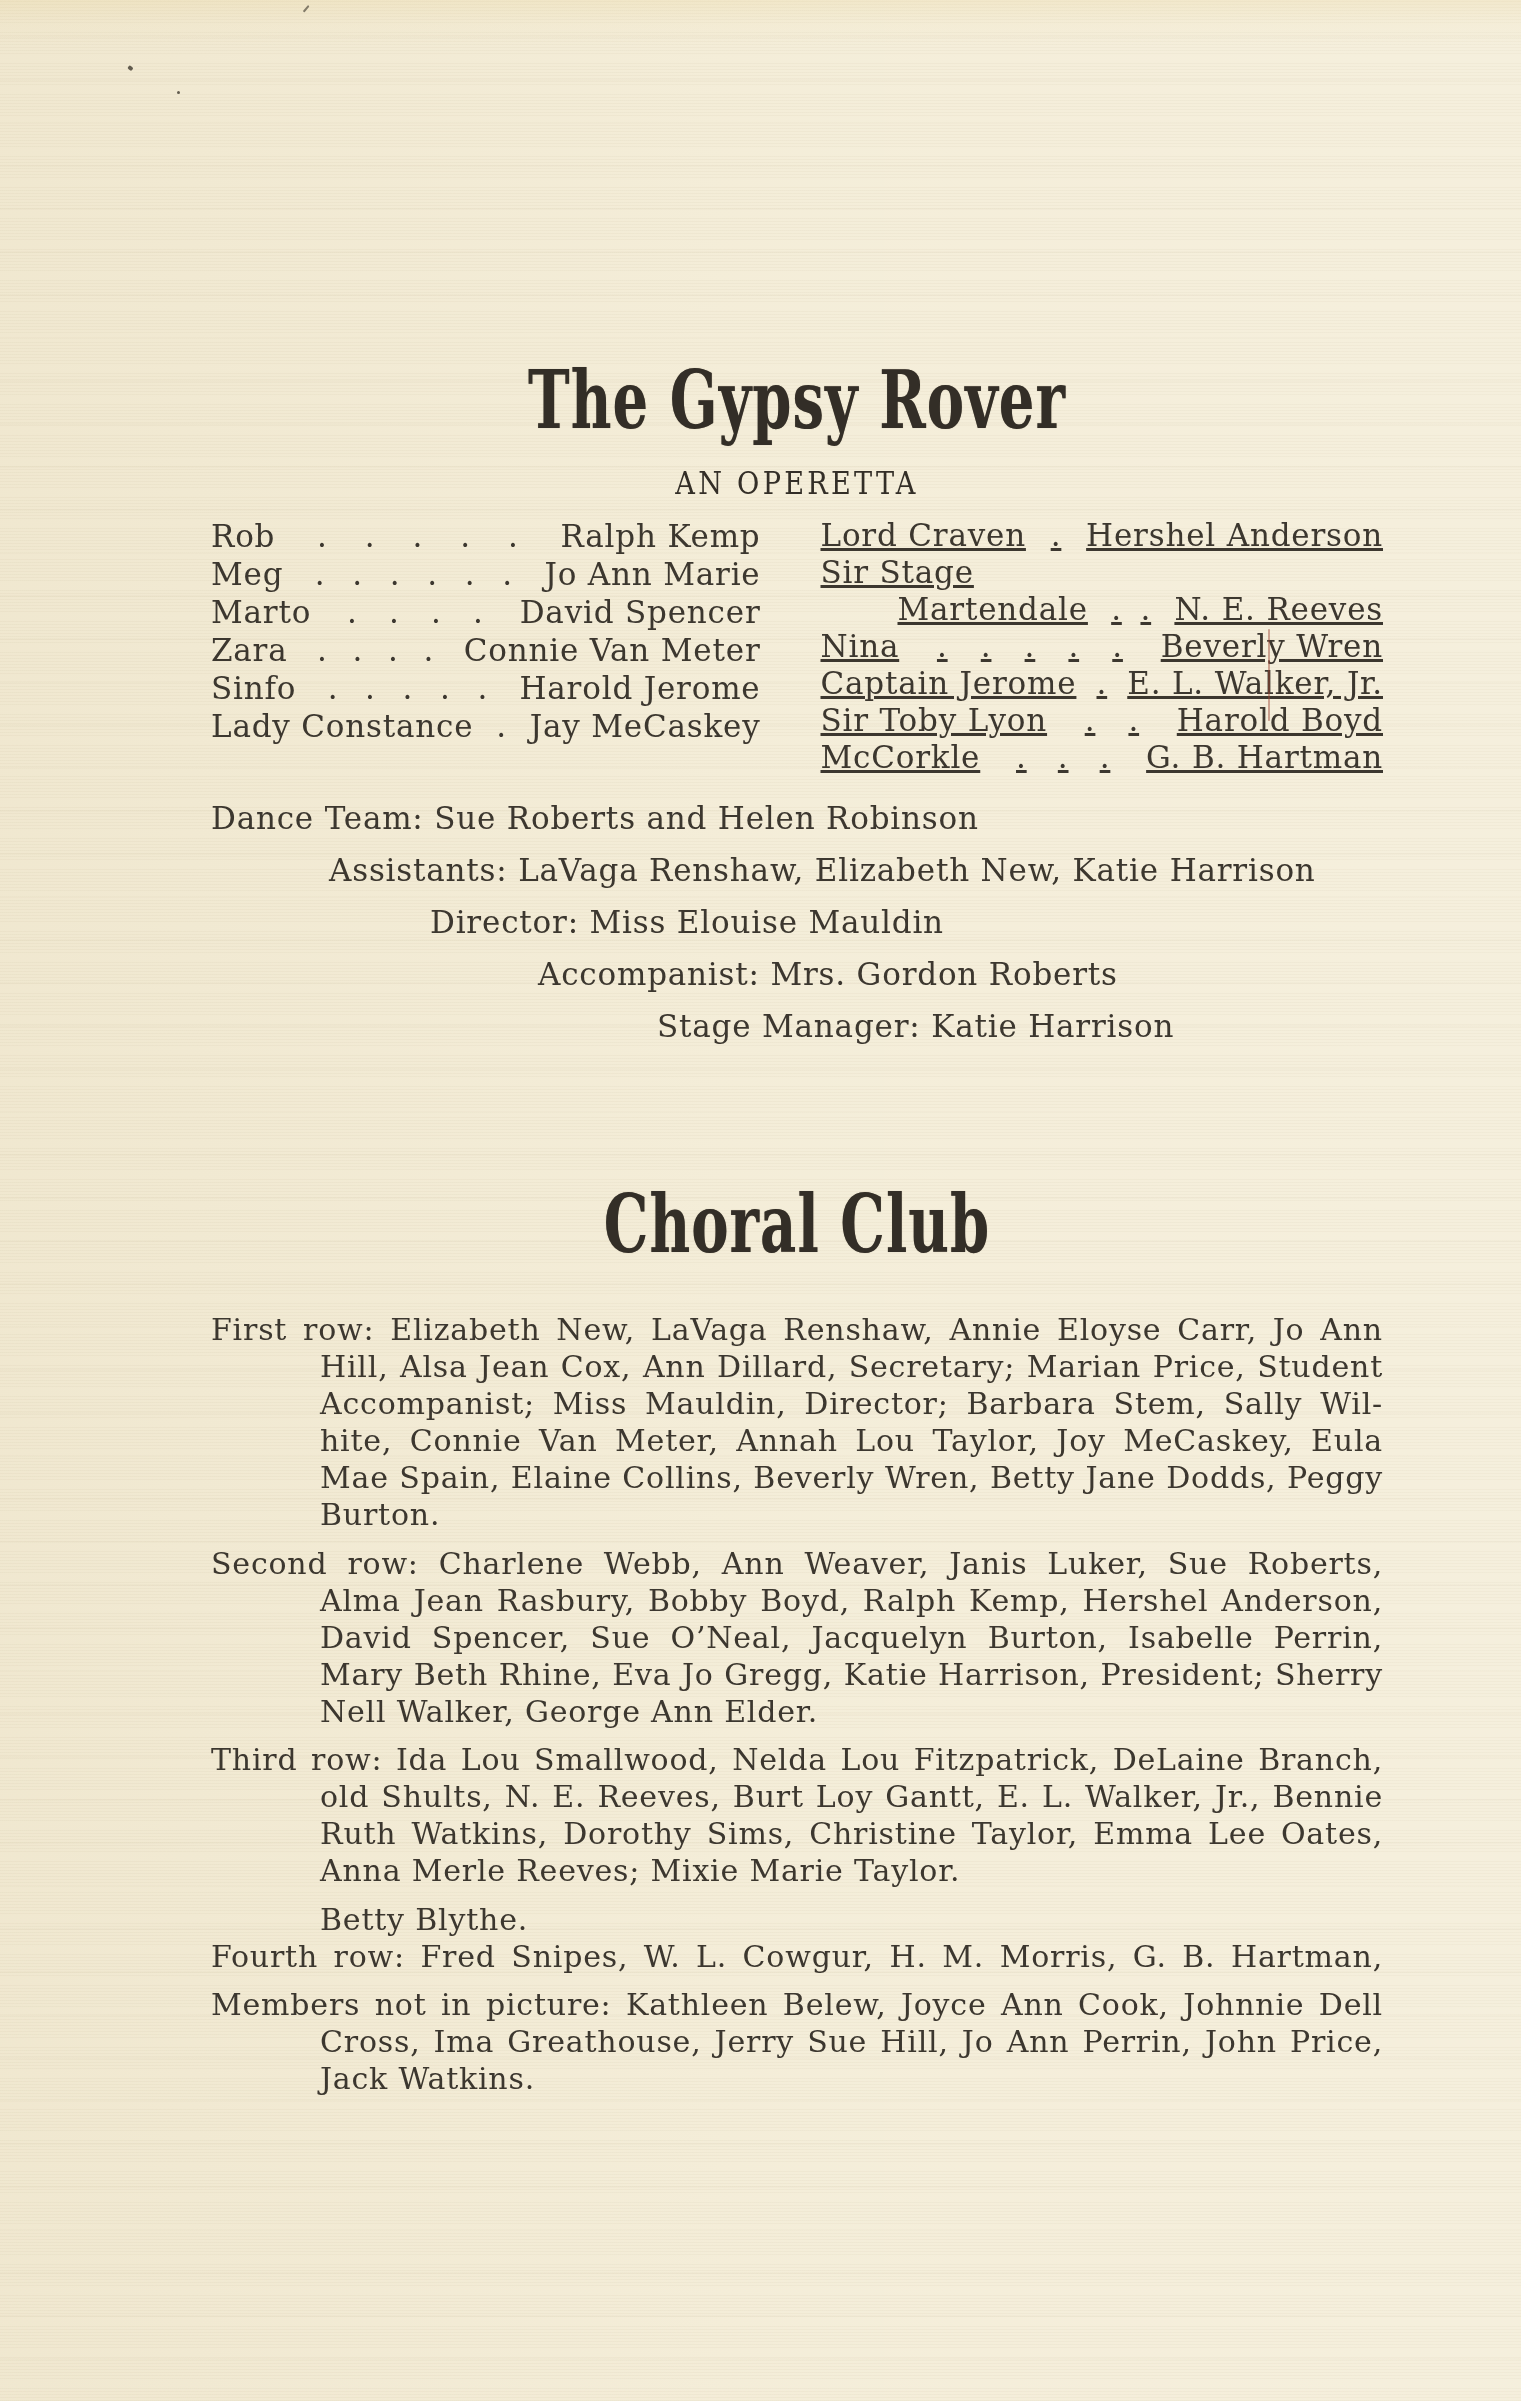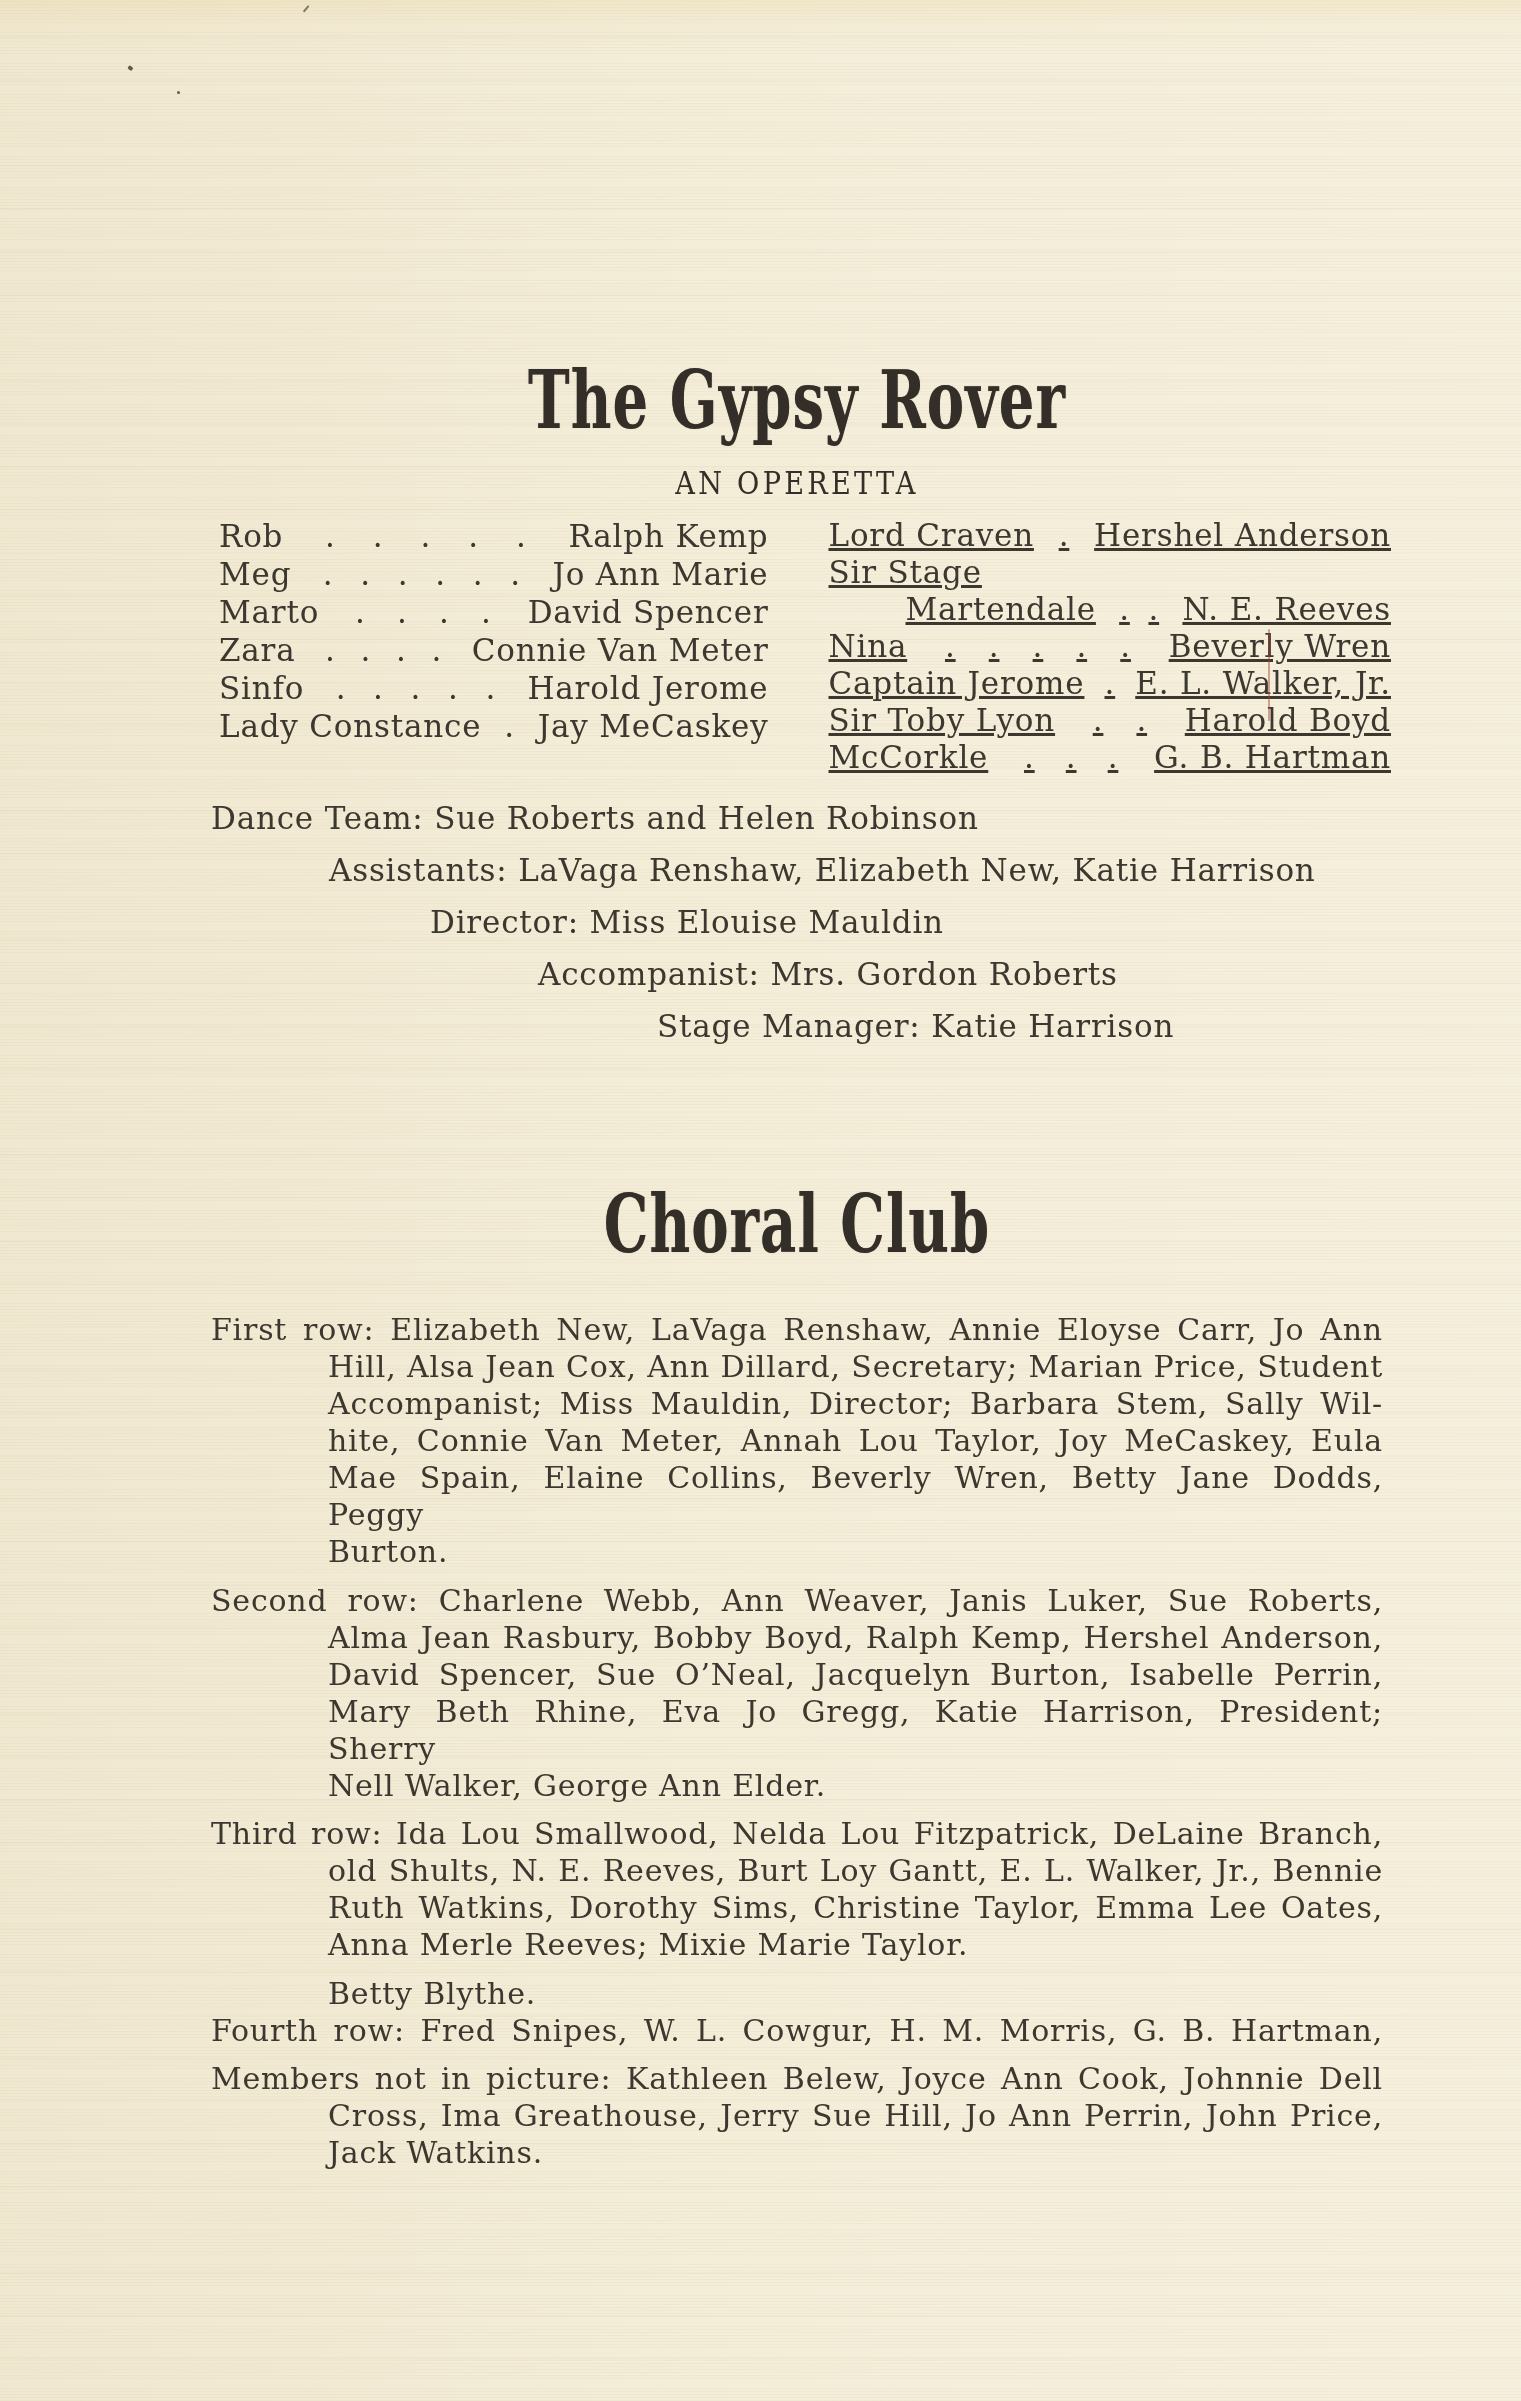--- a/index.html
+++ b/index.html
@@ -40,21 +40,21 @@
   #choral-title{top:1184px;}
   #operetta-sub{
     position:absolute;top:467px;left:0;width:100%;
     text-align:center;
     font-size:32px;line-height:1;letter-spacing:3.8px;
     transform:scaleX(0.85);
     color:var(--ink-head);
   }
   
   #cast{
-    position:absolute;top:517px;left:8px;width:1172px;
+    position:absolute;top:517px;left:0;width:1172px;
     display:flex;
     font-size:31px;letter-spacing:0.8px;
   }
   .cast-col{display:block;}
   #cast-left{width:550px;margin-right:60px;}
   #cast-right{width:563px;}
   .cast-row{
     display:flex;align-items:baseline;
     line-height:38px;height:38px;white-space:nowrap;
   }
@@ -82,21 +82,20 @@
   #choral-paragraphs{
     position:absolute;top:1311px;left:0;width:1172px;
     font-size:30px;letter-spacing:0.8px;
   }
   .para{
     padding-left:109px;
     margin:0 0 11.5px 0;
   }
   .para .line{
     line-height:37px;
-    margin-left:8px;
   }
   .para .line.first{margin-left:-109px;}
   .para .line.fill{
     text-align:justify;
     text-align-last:justify;
   }
   
   .speck{position:absolute;background:rgba(58,52,42,0.78);border-radius:50%;}
   #speck-1{left:128px;top:66px;width:4.6px;height:3.8px;transform:rotate(38deg);border-radius:1.5px;}
   #speck-2{left:177px;top:91px;width:3.1px;height:3.1px;}

